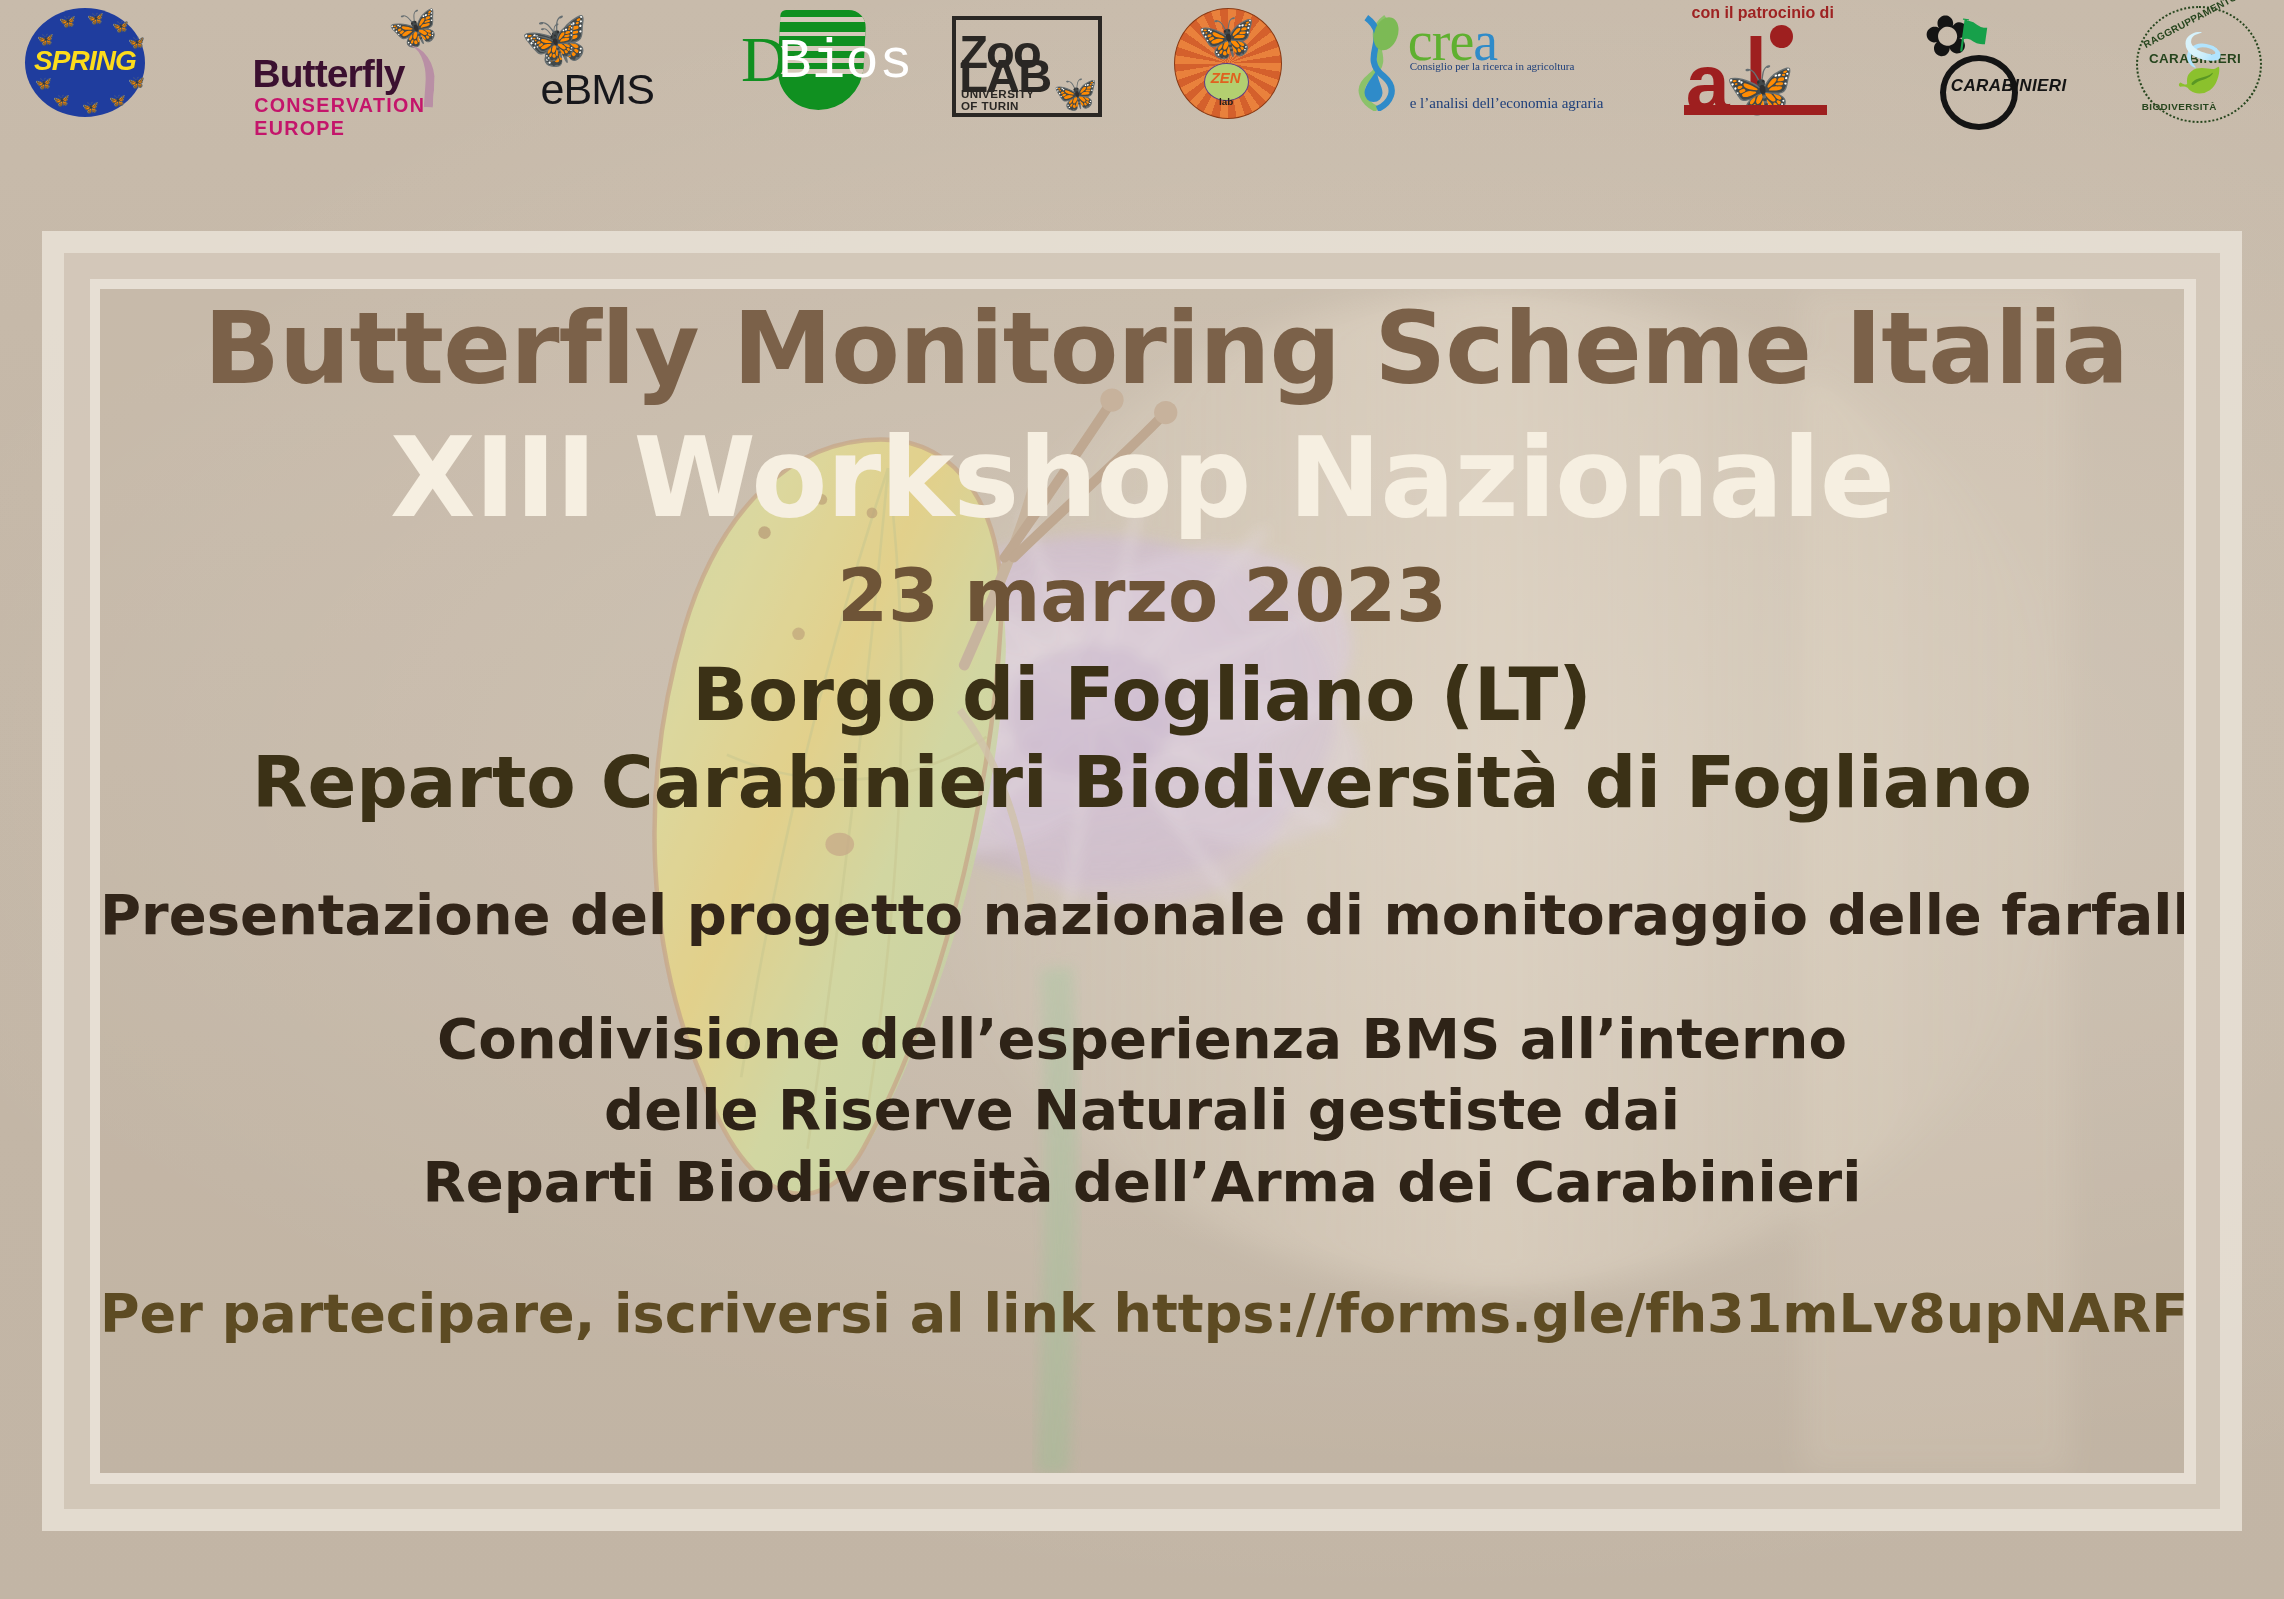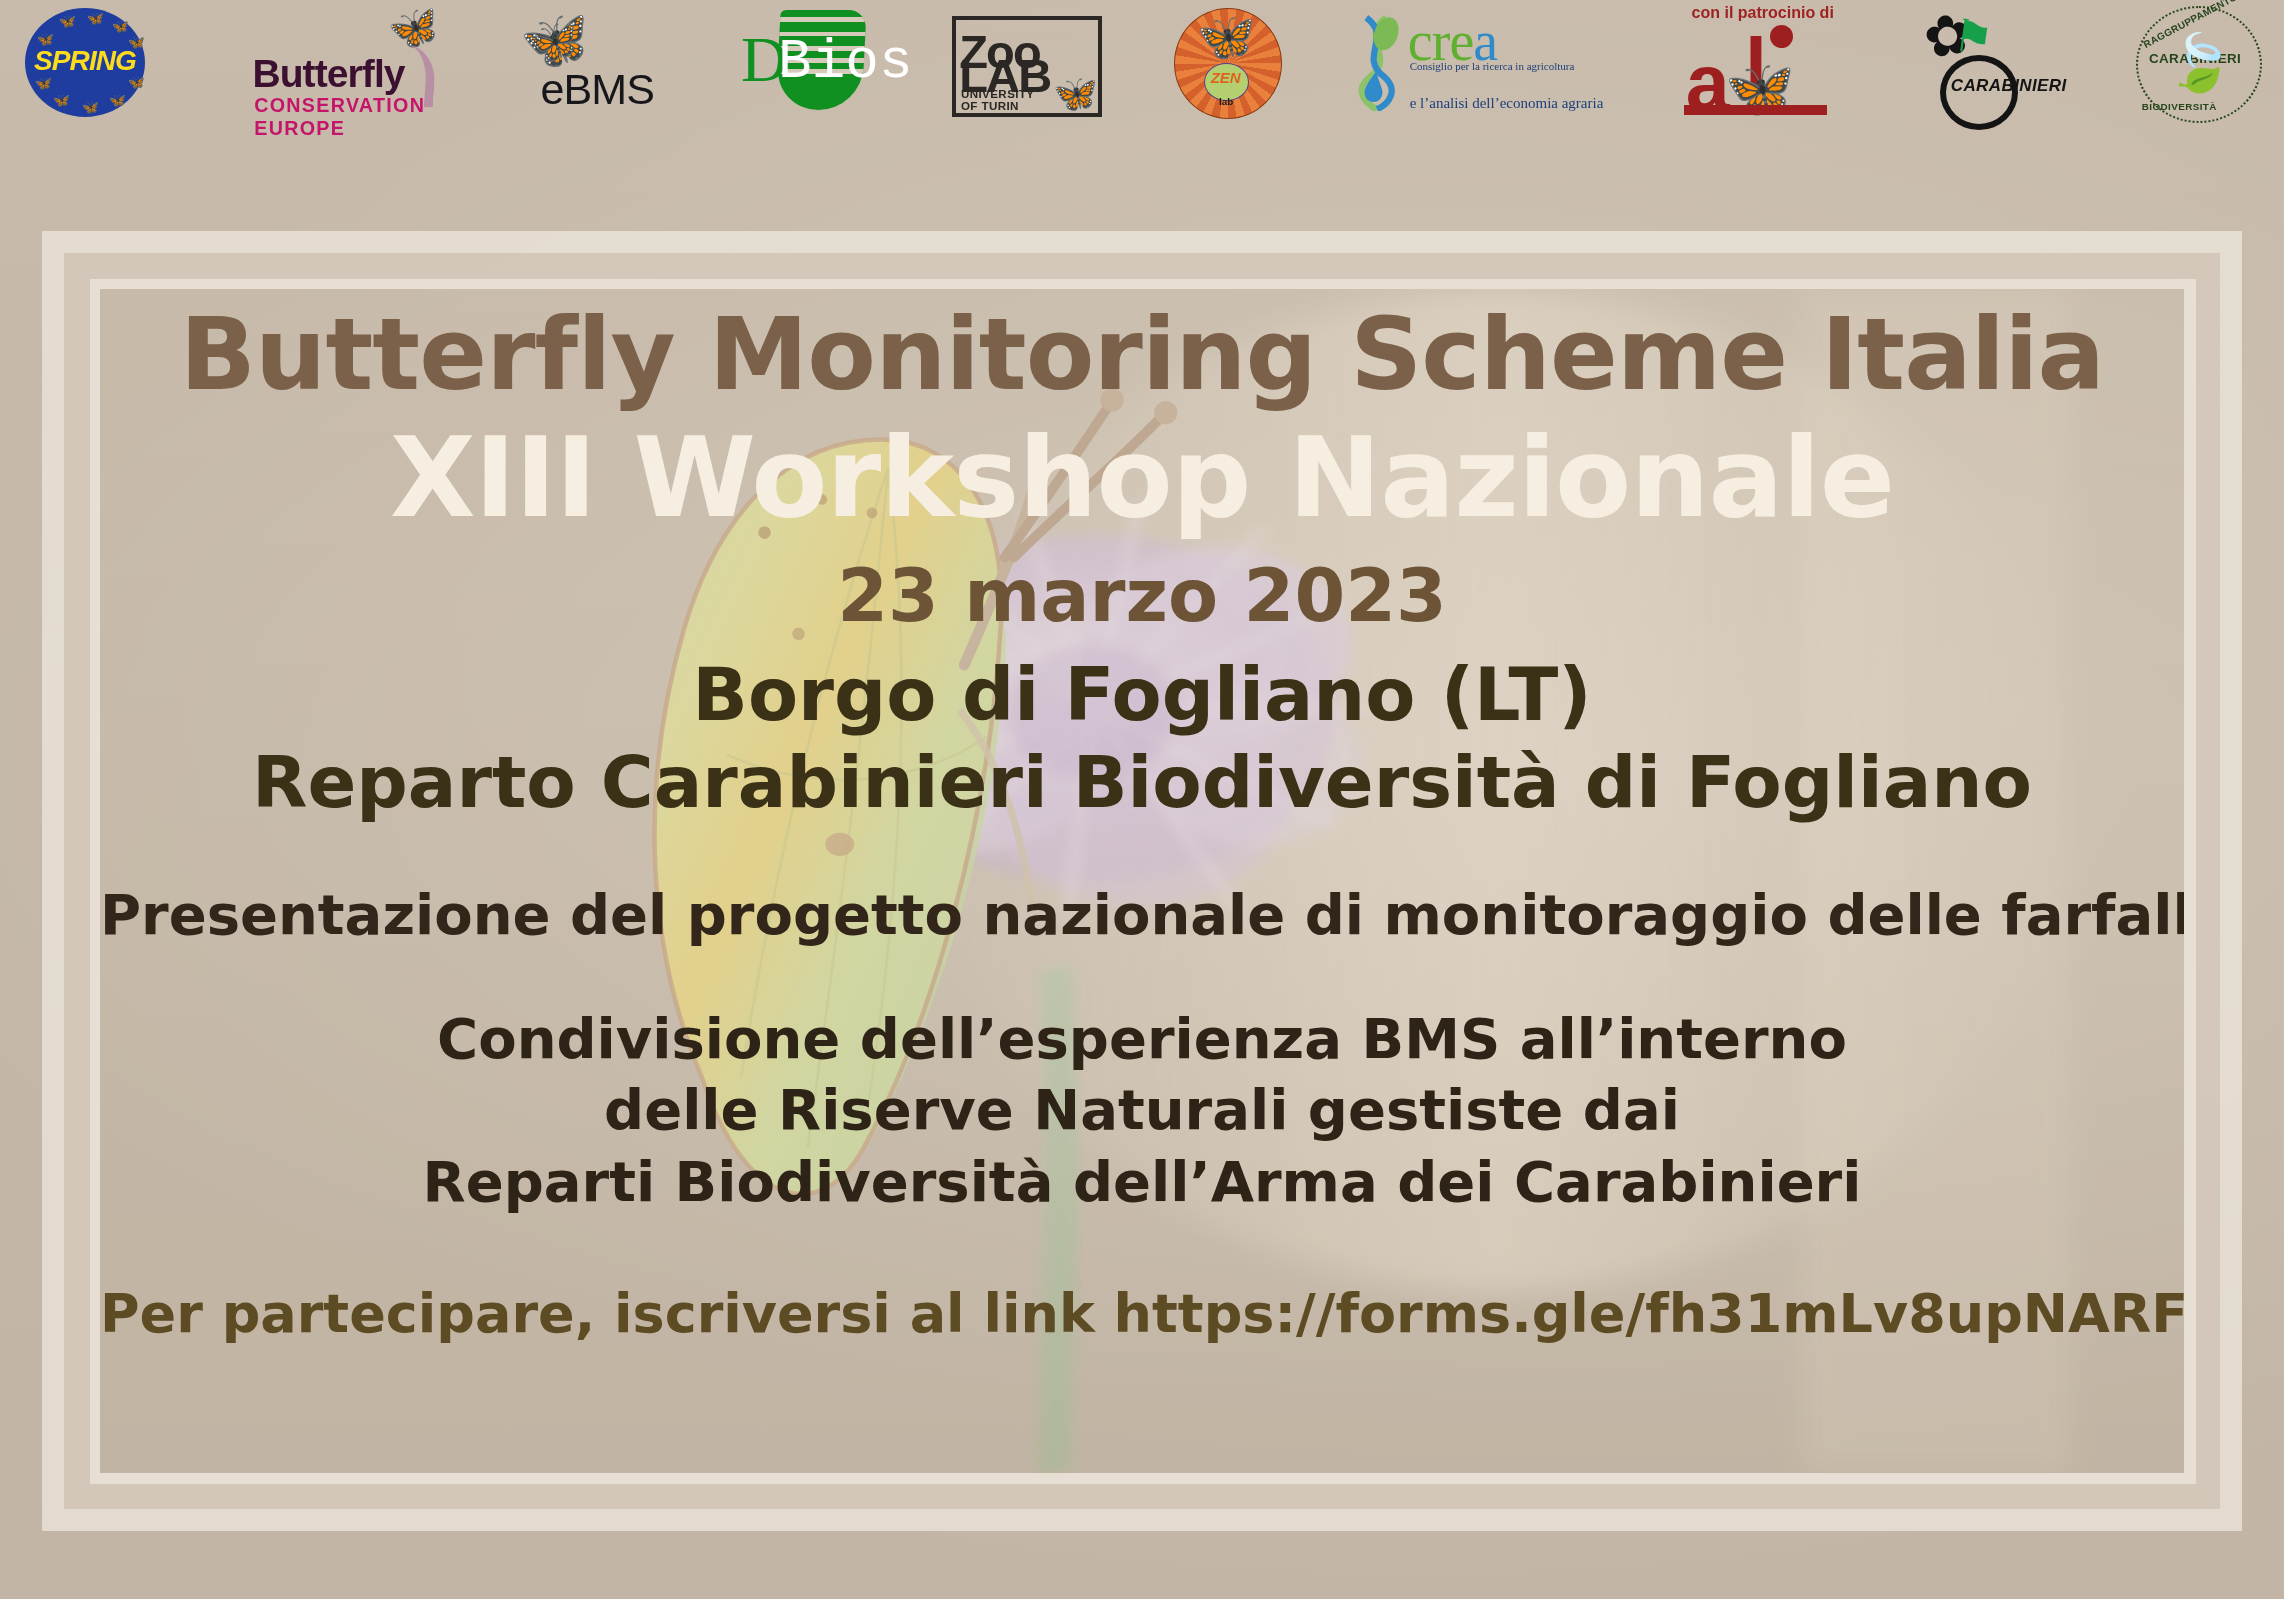--- a/index.html
+++ b/index.html
@@ -149,22 +149,23 @@
   #art svg{position:absolute;left:0;top:0;width:100%;height:100%;}
 
   
   #textwrap{
     position:absolute;left:0;top:0;width:2084px;height:1184px;z-index:5;
     text-align:center;
   }
   .line{position:absolute;left:0;width:100%;line-height:1;white-space:nowrap;}
 
   .t-title{
-    top:16px;font-size:100px;font-weight:bold;color:#7b6149;letter-spacing:-0.9px;
-    font-family:"DejaVu Sans",sans-serif;
+    top:10px;font-size:100px;font-weight:bold;color:#7b6149;letter-spacing:-0.9px;
+    font-family:"DejaVu Sans",sans-serif;
+    padding-left:24px;
   }
   .t-sub{
     top:133px;font-size:111px;font-weight:bold;color:#f6efe1;letter-spacing:-0.9px;
     font-family:"DejaVu Sans",sans-serif;
   }
   .t-date{
     top:270px;font-size:73px;font-weight:bold;color:#6e5437;
     font-family:"DejaVu Sans",sans-serif;
   }
   .t-place{

